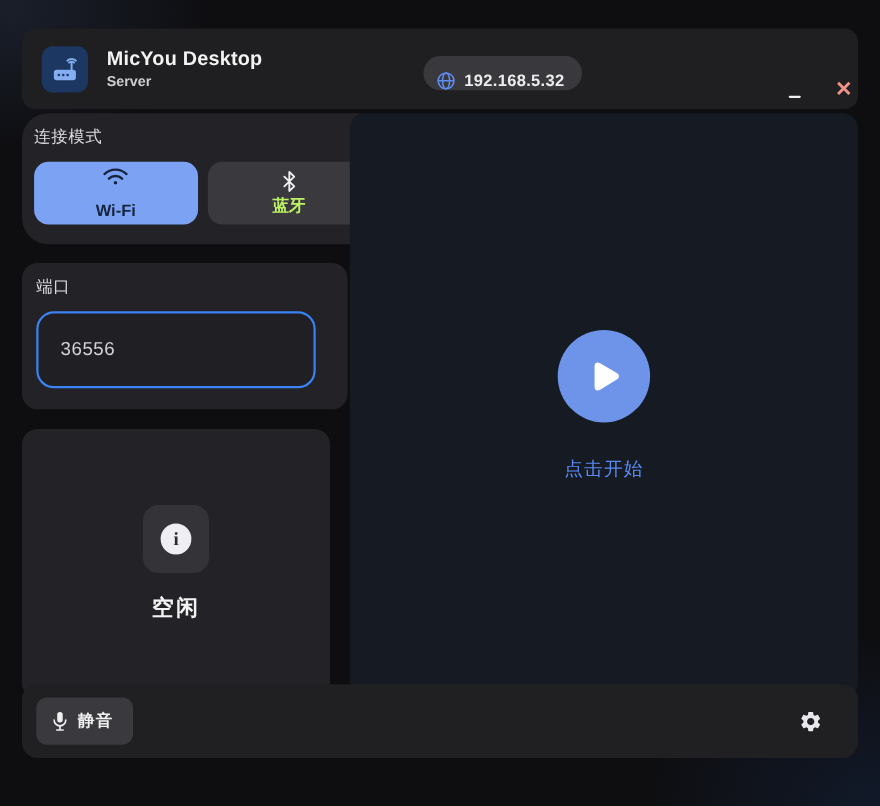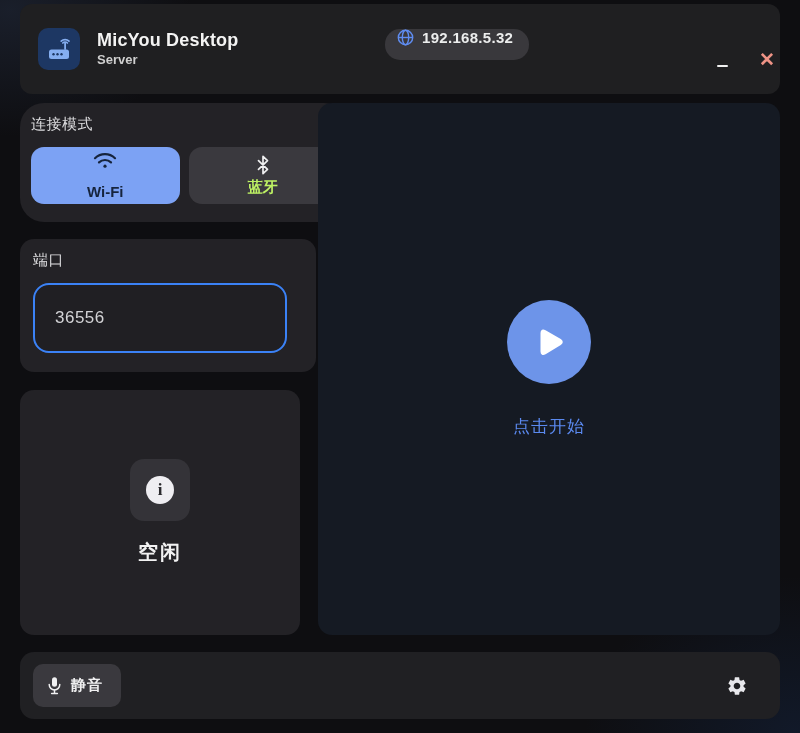--- a/index.html
+++ b/index.html
@@ -10,37 +10,37 @@
       radial-gradient(260px 180px at 10px 10px, rgba(48,62,90,.35), rgba(0,0,0,0) 70%),
       radial-gradient(300px 220px at 795px 730px, rgba(20,34,60,.55), rgba(0,0,0,0) 70%),
       #0e0e11;
     position: relative;
     color: #e8e8ea;
   }
   .abs { position: absolute; }
 
   
   .header {
-    left: 20px; top: 4px; width: 760px; height: 90px;
+    left: 20px; top: 26px; width: 760px; height: 73px;
     background: #1f1f21; border-radius: 12px;
     display: flex; align-items: center;
   }
   .app-logo {
     width: 42px; height: 42px; border-radius: 10px;
     background: #1d3763; margin-left: 18px;
     display: flex; align-items: center; justify-content: center;
     flex: 0 0 auto;
   }
   .titles { margin-left: 17px; line-height: 1.15; }
   .app-title { font-size: 18px; font-weight: 700; color: #f3f3f3; letter-spacing: .2px; }
   .app-subtitle { font-size: 13px; font-weight: 700; color: #cfcfcf; margin-top: 3px; }
   .ip-pill {
     position: absolute; left: 365px; top: 25px;
     height: 31px; padding: 0 16px 0 12px; border-radius: 15px;
-    background: #39383c; display: flex; align-items: flex-start; gap: 8px;
+    background: #39383c; display: flex; align-items: flex-end; gap: 8px;
     border: none; cursor: default;
   }
   .ip-text { font-size: 15px; font-weight: 600; color: #eceded; letter-spacing: .3px; }
   .win-btn {
     position: absolute; background: transparent; border: none;
     width: 28px; height: 28px; display: flex; align-items: center; justify-content: center;
     cursor: pointer;
   }
   .btn-min { left: 688px; top: 42px; }
   .min-glyph { display:block; width: 11px; height: 2px; background: #f0f0f0; border-radius: 1px; margin-top: 12px; }
@@ -94,21 +94,21 @@
   }
   .play-btn {
     width: 84px; height: 84px; border-radius: 50%;
     background: #6d94e9; border: none; cursor: pointer;
     display: flex; align-items: center; justify-content: center;
   }
   .start-label { margin-top: 31px; font-size: 17px; color: #5b8af0; letter-spacing: 1px; }
 
   
   .footer {
-    left: 20px; top: 652px; width: 760px; height: 67px;
+    left: 20px; top: 622px; width: 760px; height: 67px;
     background: #202023; border-radius: 14px;
     display: flex; align-items: center;
   }
   .mute-btn {
     margin-left: 13px; height: 43px; padding: 0 18px 0 14px;
     background: #3a393e; border: none; border-radius: 10px; cursor: pointer;
     display: flex; align-items: center; gap: 9px;
     color: #f0f0f1; font-family: inherit;
   }
   .mute-label { font-size: 15px; font-weight: 600; letter-spacing: 1px; }

